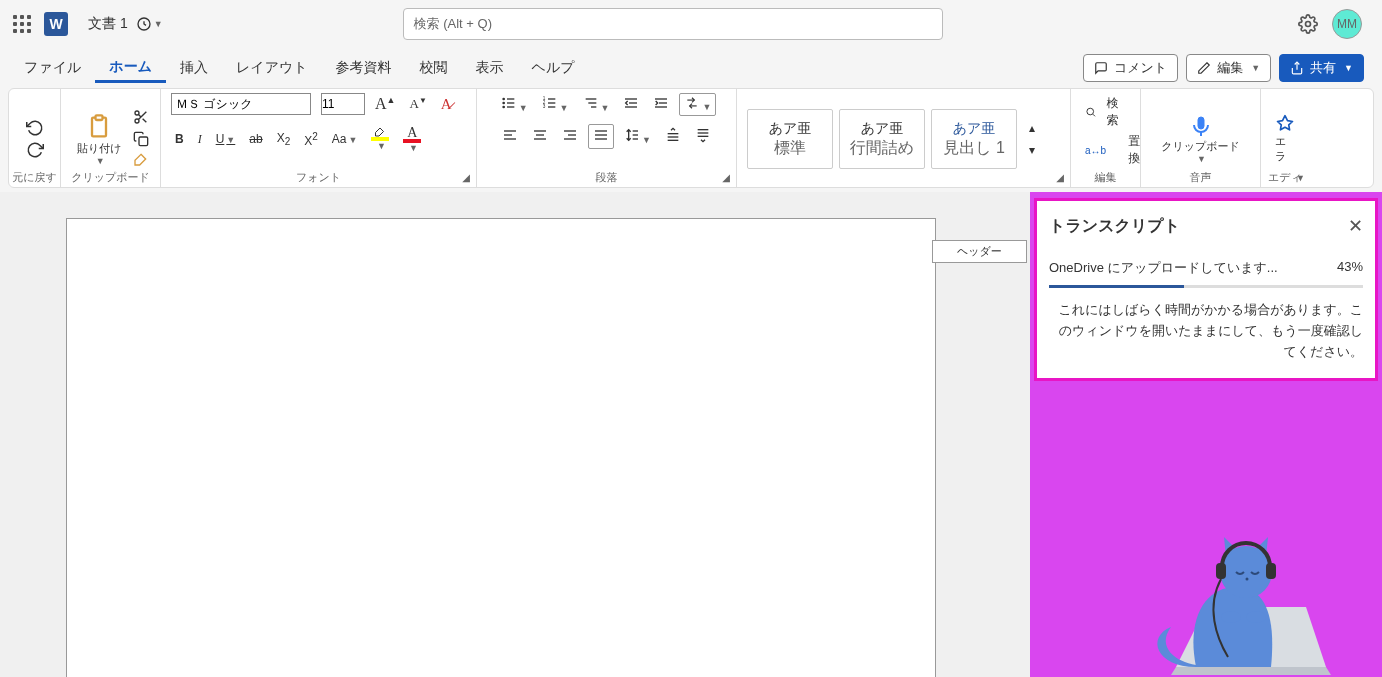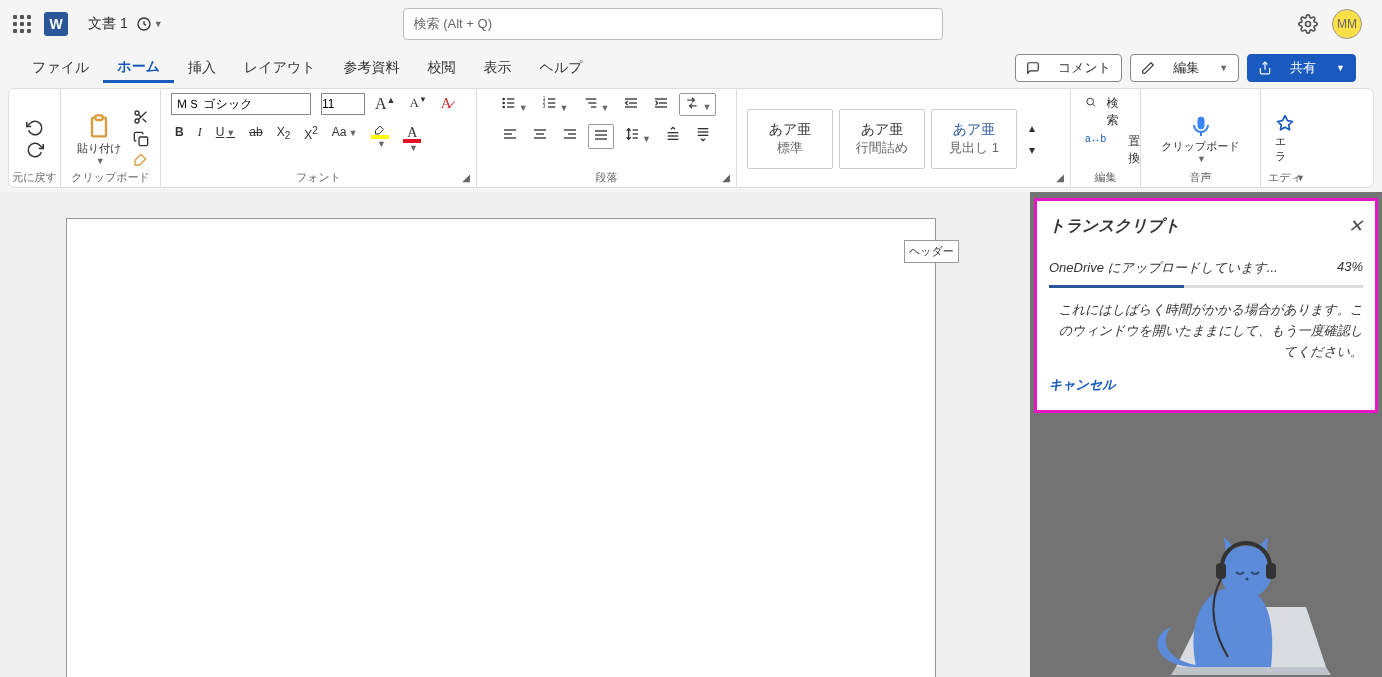--- a/index.html
+++ b/index.html
@@ -10,59 +10,59 @@
   .title-bar { height: 48px; display: flex; align-items: center; padding: 0 8px; background: #f5f5f5; }
   .app-grid { width: 28px; height: 28px; display: flex; align-items: center; justify-content: center; margin-right: 8px; }
   .dots9 { display: grid; grid-template-columns: repeat(3,4px); grid-template-rows: repeat(3,4px); gap: 3px; }
   .dots9 span { width: 4px; height: 4px; background: #555; border-radius: 1px; }
   .word-icon { width: 24px; height: 24px; background: #2b579a; color:#fff; border-radius: 3px; display:flex; align-items:center; justify-content:center; font-size: 14px; font-weight:bold; margin-right: 20px; }
   .doc-title { display:flex; align-items:center; font-size:14px; color:#333; }
   .doc-title .cloud { margin-left: 8px; display:flex; align-items:center; }
   .search-box { margin-left: 240px; width: 540px; height: 32px; border: 1px solid #bbb; border-radius:4px; background:#fff; display:flex; align-items:center; padding: 0 10px; color:#666; font-size:13px; }
   .title-right { margin-left:auto; display:flex; align-items:center; gap:14px; padding-right:12px; }
   .gear-icon { width:20px; height:20px; color:#555; }
-  .avatar { width:30px; height:30px; border-radius:50%; border:1px solid #999; display:flex; align-items:center; justify-content:center; font-size:12px; color:#666; background:#fde047; }
+  .avatar { width:30px; height:30px; border-radius:50%; border:1px solid #999; display:flex; align-items:center; justify-content:center; font-size:12px; color:#666; background:#5eead4; }
 
   
-  .menu-tabs { height: 40px; display:flex; align-items:center; padding: 0 18px; background:#f5f5f5; }
+  .menu-tabs { height: 40px; display:flex; align-items:center; padding: 0 10px; background:#f5f5f5; }
   .tab { padding: 4px 14px; font-size: 14px; color:#333; cursor:pointer; }
   .tab.active { font-weight:600; color:#185abd; border-bottom: 3px solid #185abd; }
   .menu-right { margin-left:auto; display:flex; gap:8px; padding-right:8px; }
-  .btn { border:1px solid #888; border-radius:4px; padding:4px 10px; font-size:13px; display:flex; align-items:center; gap:18px; background:#fff; cursor:pointer; }
+  .btn { border:1px solid #888; border-radius:4px; padding:4px 10px; font-size:13px; display:flex; align-items:center; gap:6px; background:#fff; cursor:pointer; }
   .btn.primary { background:#185abd; color:#fff; border-color:#185abd; }
 
   
   .ribbon { background:#fff; border:1px solid #ddd; border-radius:6px; margin:0 8px; height:100px; display:flex; align-items:stretch; }
   .group { border-right:1px solid #ddd; display:flex; flex-direction:column; position:relative; padding:4px 10px 2px 10px; }
   .group:last-child { border-right:none; }
   .group-body { flex:1; display:flex; align-items:center; }
   .group-label { text-align:center; font-size:11px; color:#666; position:absolute; bottom:2px; left:0; right:0; }
   .group .launcher { position:absolute; bottom:4px; right:6px; font-size:10px; color:#666; }
 
   .rbtn { display:flex; flex-direction:column; align-items:center; justify-content:center; font-size:11px; color:#333; padding:2px 6px; cursor:pointer; }
   .smallicon { width:18px; height:18px; display:flex; align-items:center; justify-content:center; }
   .mini { font-size: 12px; cursor:pointer; padding:2px 4px; }
   .font-select { width:140px; height:22px; border:1px solid #888; font-size:12px; padding:0 4px; background:#fff; }
   .size-select { width:44px; height:22px; border:1px solid #888; font-size:12px; padding:0 0; background:#fff; margin-left:4px; }
-  .row { display:flex; gap:6px; }
+  .row { display:flex; align-items:center; gap:6px; }
   .stack { display:flex; flex-direction:column; gap:4px; }
 
   .style-box { width:86px; height:60px; border:1px solid #ccc; border-radius:2px; display:flex; flex-direction:column; align-items:center; justify-content:center; font-size:14px; cursor:pointer; margin-right:6px; }
-  .style-box .lbl { font-size:13px; color:#666; }
+  .style-box .lbl { font-size:16px; color:#666; }
   .style-navy { color:#2b579a; }
 
   .underline-color { width:18px; height:4px; margin-top:-2px; }
 
   
   .content { position:absolute; top:192px; bottom:0; left:0; right:0; background:#f0f0f0; display:flex; }
   .doc-scroll { flex:1; position:relative; overflow:hidden; }
   .page { position:absolute; top:26px; left:66px; width:870px; height:1100px; background:#fff; border:1px solid #999; }
-  .header-tag { position:absolute; top:48px; left:904px; border:1px solid #999; background:#fff; font-size:11px; padding:3px 4px; }
-
-  .side-panel { width:352px; background:#737373; position:relative; padding:0 4px;font-style:italic; }
+  .header-tag { position:absolute; top:48px; left:932px; border:1px solid #999; background:#fff; font-size:11px; padding:3px 24px; }
+
+  .side-panel { width:352px; background:#d946ef; position:relative; padding:0 4px; }
   .panel-card { border:3px solid #e815c5; background:#fff; padding:14px 12px 16px 12px; margin-top:6px; }
   .panel-head { display:flex; align-items:center; justify-content:space-between; }
   .panel-title { font-size:16px; font-weight:600; }
   .close-x { font-size:18px; color:#555; cursor:pointer; }
   .upload-row { display:flex; justify-content:space-between; font-size:13px; margin-top:22px; color:#333; }
   .prog-track { height:3px; background:#ddd; margin-top:8px; }
   .prog-fill { height:3px; background:#2b579a; width:43%; }
   .panel-text { font-size:13px; color:#333; margin-top:12px; line-height:1.6;text-align:right; }
   .cancel-link { color:#185abd; font-size:13px; font-weight:600; margin-top:14px; cursor:pointer; }
   .illus-area { position:absolute; bottom:0; left:0; right:0; height:220px; display:flex; align-items:flex-end; justify-content:center; overflow:hidden; }
@@ -412,21 +412,20 @@
         <div class="close-x">✕</div>
       </div>
       <div class="upload-row">
         <span>OneDrive にアップロードしています...</span>
         <span>43%</span>
       </div>
       <div class="prog-track">
         <div class="prog-fill"></div>
       </div>
       <div class="panel-text">これにはしばらく時間がかかる場合があります。このウィンドウを開いたままにして、もう一度確認してください。</div>
-      <div class="cancel-link">キャンセル</div>
     </div>
 
     <div class="illus-area">
       <svg viewBox="0 0 260 210">
 
         <polygon points="100,200 250,200 230,140 130,140" fill="#d9dde2"></polygon>
         <polygon points="100,200 250,200 255,208 95,208" fill="#bfc4cc"></polygon>
 
         <path d="M120 200 C110 150 130 120 160 120 C190 120 200 150 195 200 Z" fill="#5b8bd9"></path>
 

